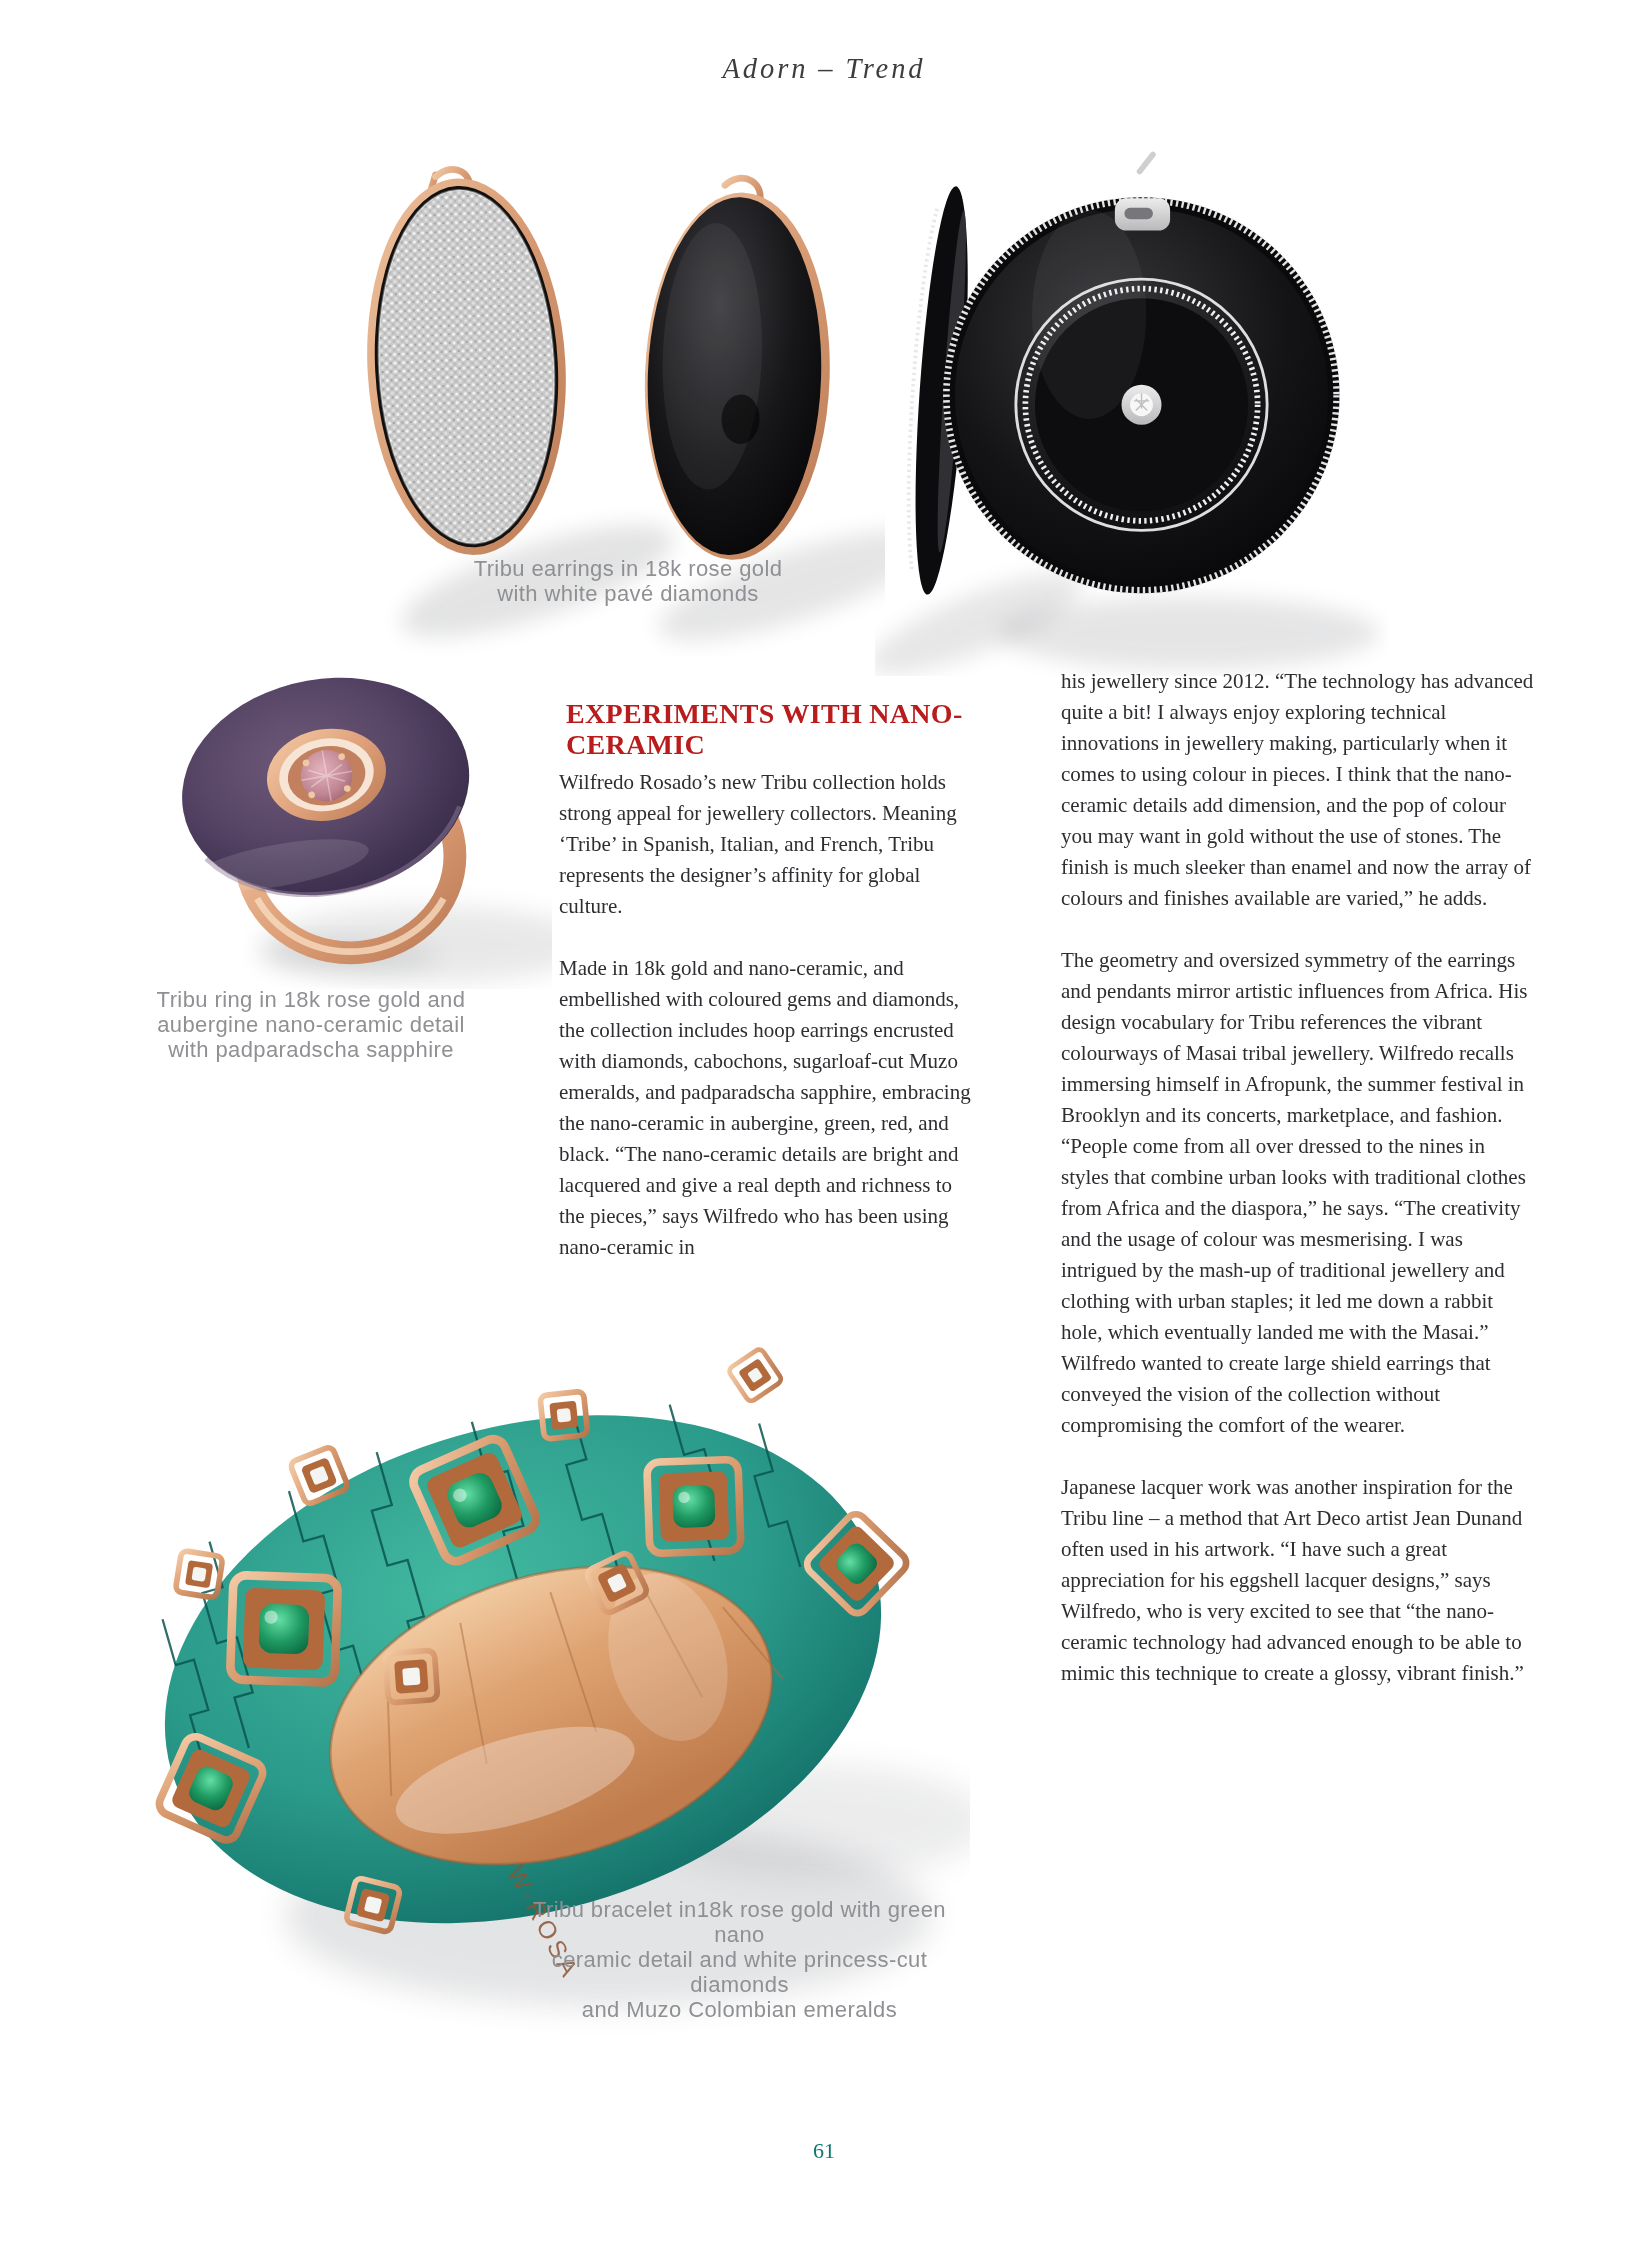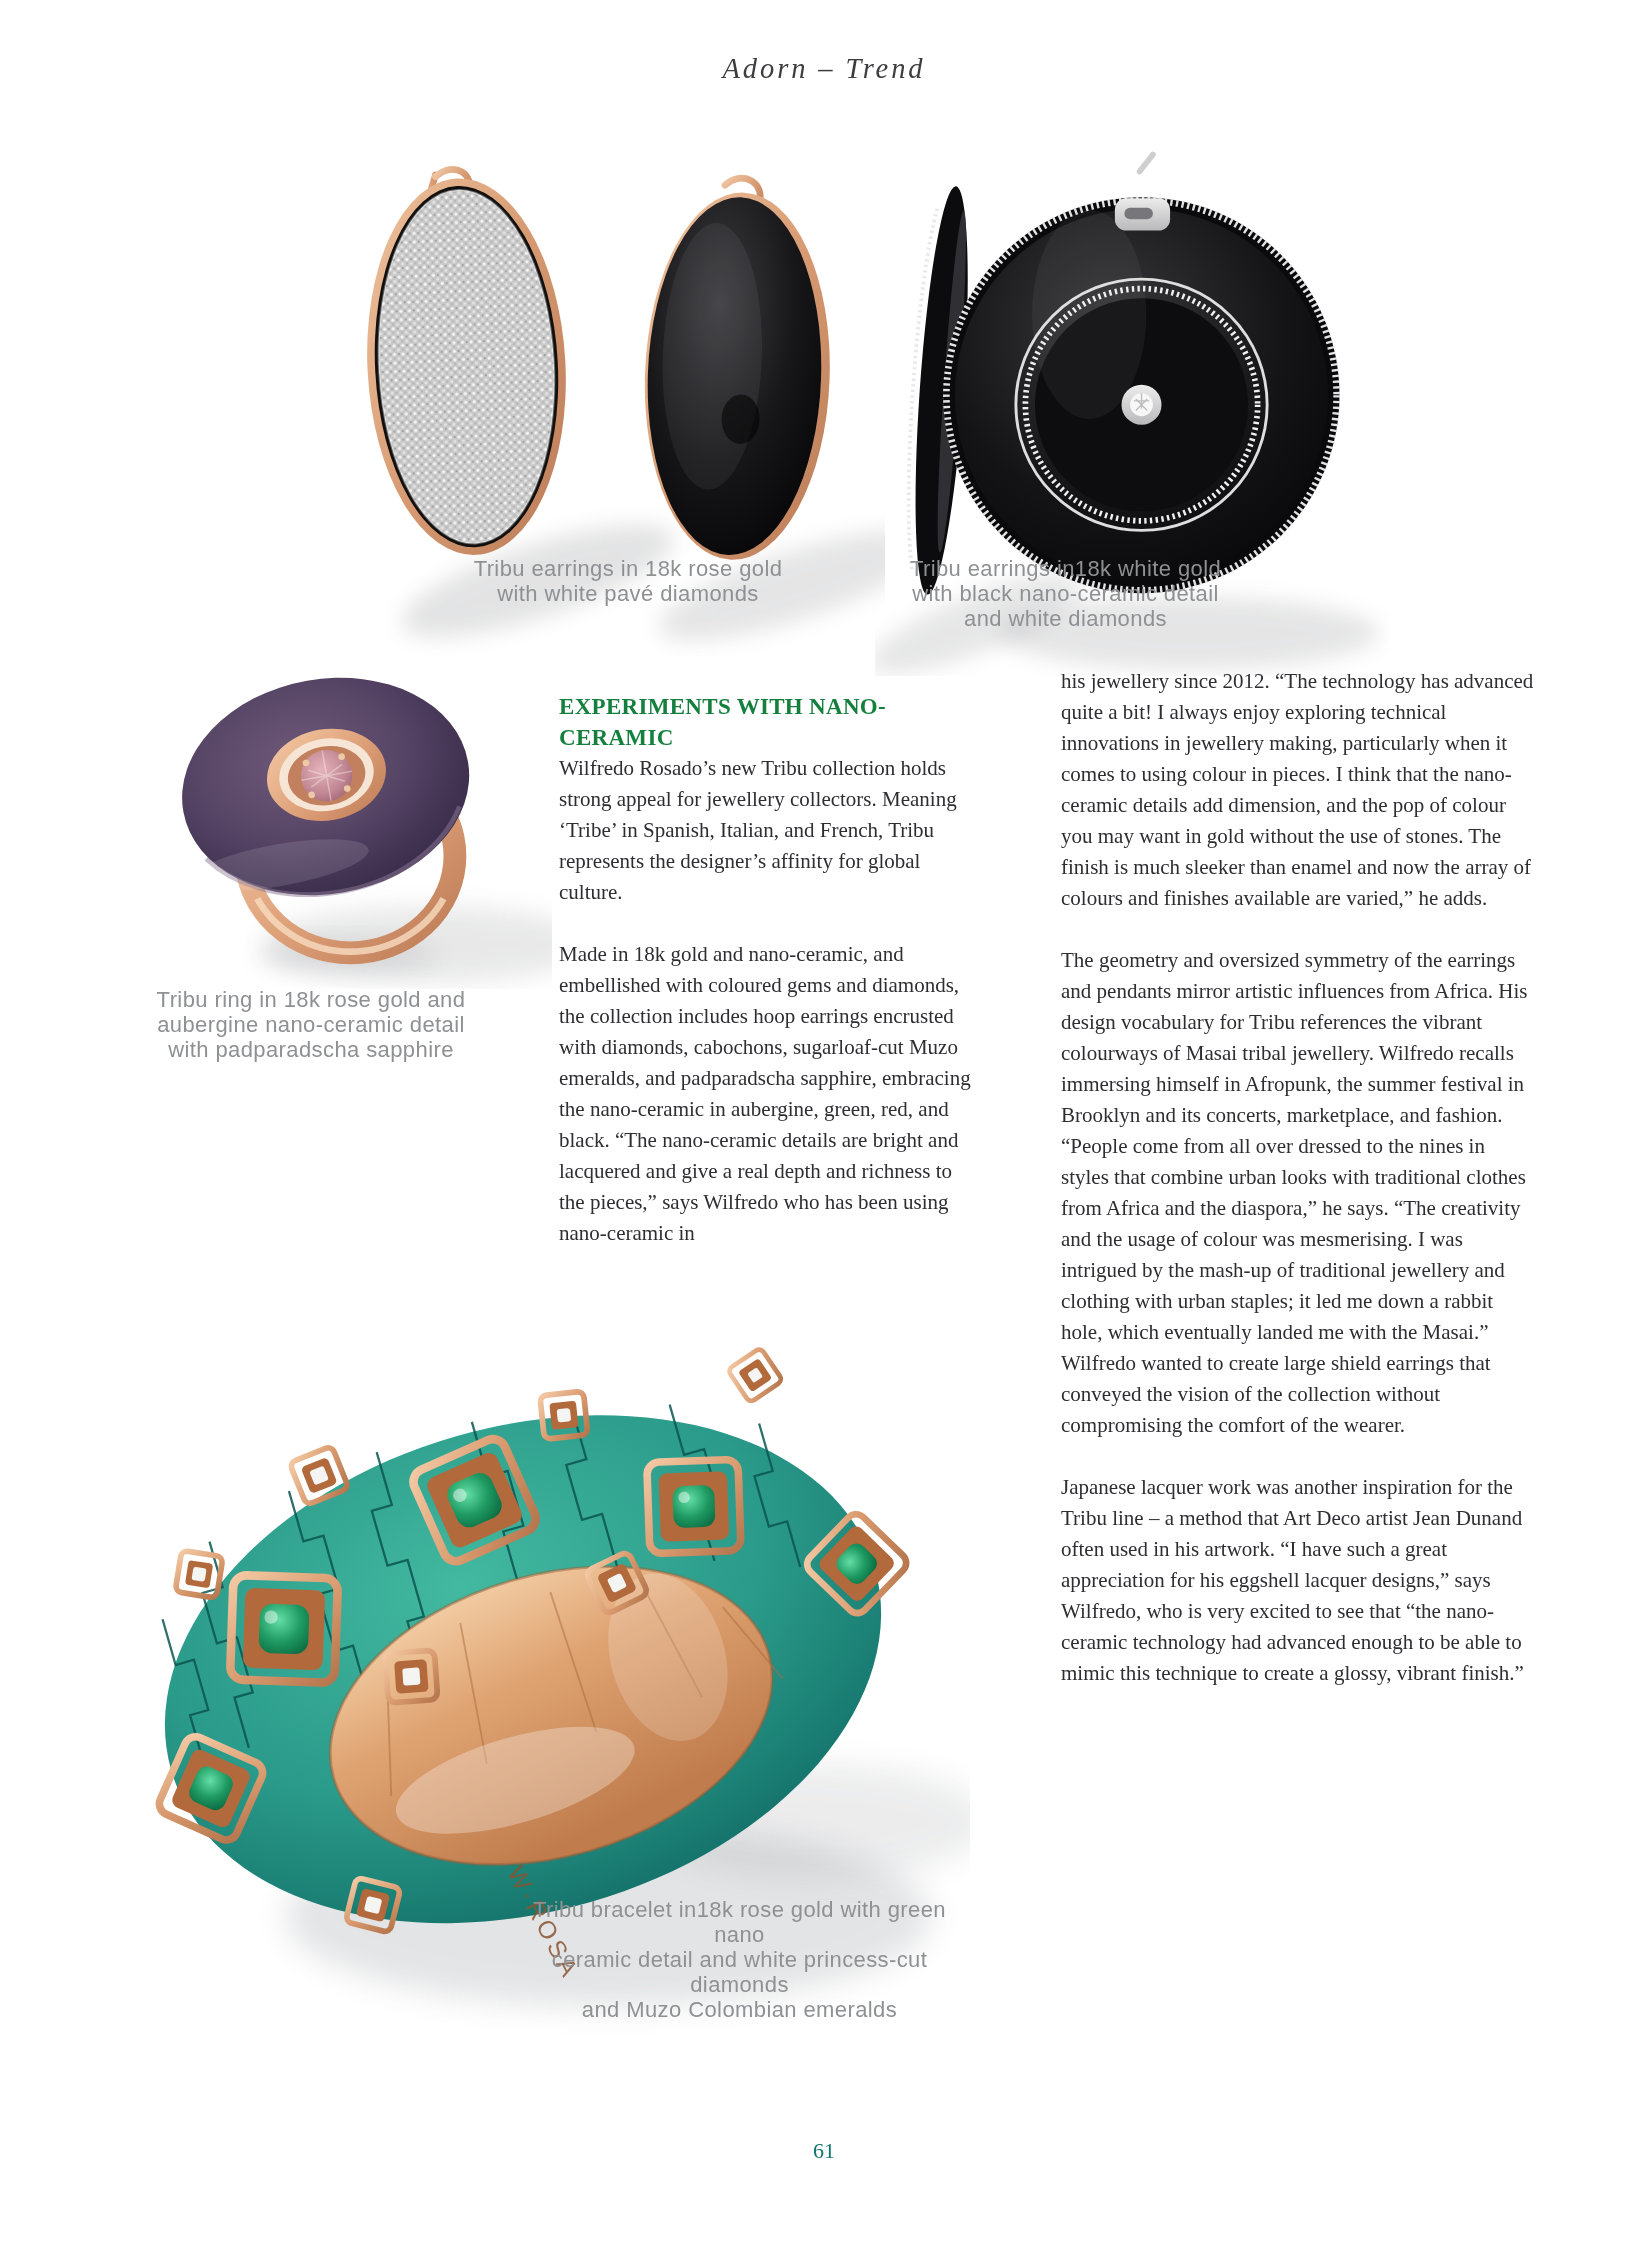--- a/index.html
+++ b/index.html
@@ -37,26 +37,26 @@
   .col{
     font-size:21px;
     line-height:31px;
     color:#2e2e32;
     text-align:left;
   }
   .col p{margin:0 0 31px 0;}
   .col p:last-child{margin-bottom:0;}
   .article-heading{
     font-weight:bold;
-    font-size:23px;
+    font-size:28px;
     line-height:31px;
     letter-spacing:0.3px;
-    color:#15803d;
+    color:#b91c1c;
     white-space:pre-line;
-    margin:0;
+    margin:7px;
   }
   .page-number{
     left:0; top:2138px; width:1648px;
     text-align:center;
     font-size:22px;
     color:#0f766e;
   }
   figure{margin:0;padding:0;}
 </style>
 </head>
@@ -154,23 +154,20 @@
         <rect x="252" y="58" width="58" height="34" rx="12" fill="url(#wg2)"></rect>
         <rect x="262" y="68" width="30" height="12" rx="6" fill="#77777b"></rect>
         <ellipse cx="225" cy="180" rx="60" ry="110" fill="#ffffff" opacity="0.05"></ellipse>
       </g>
     </svg>
   </figure>
 
   <div class="abs caption" style="left:457px;top:556px;width:342px;">Tribu earrings in 18k rose gold
 with white pavé diamonds</div>
 
-  <div class="abs caption" style="left:885px;top:556px;width:361px;">Tribu earrings in18k white gold
-with black nano-ceramic detail
-and white diamonds</div>
 
   <figure class="abs" style="left:124px;top:642px;width:428px;height:347px;">
     <svg width="428" height="347" viewBox="0 0 450 365">
       <defs>
         <radialGradient id="plum" cx="42%" cy="36%" r="75%">
           <stop offset="0%" stop-color="#6e5878"></stop>
           <stop offset="45%" stop-color="#594768"></stop>
           <stop offset="78%" stop-color="#413252"></stop>
           <stop offset="100%" stop-color="#332843"></stop>
         </radialGradient>

